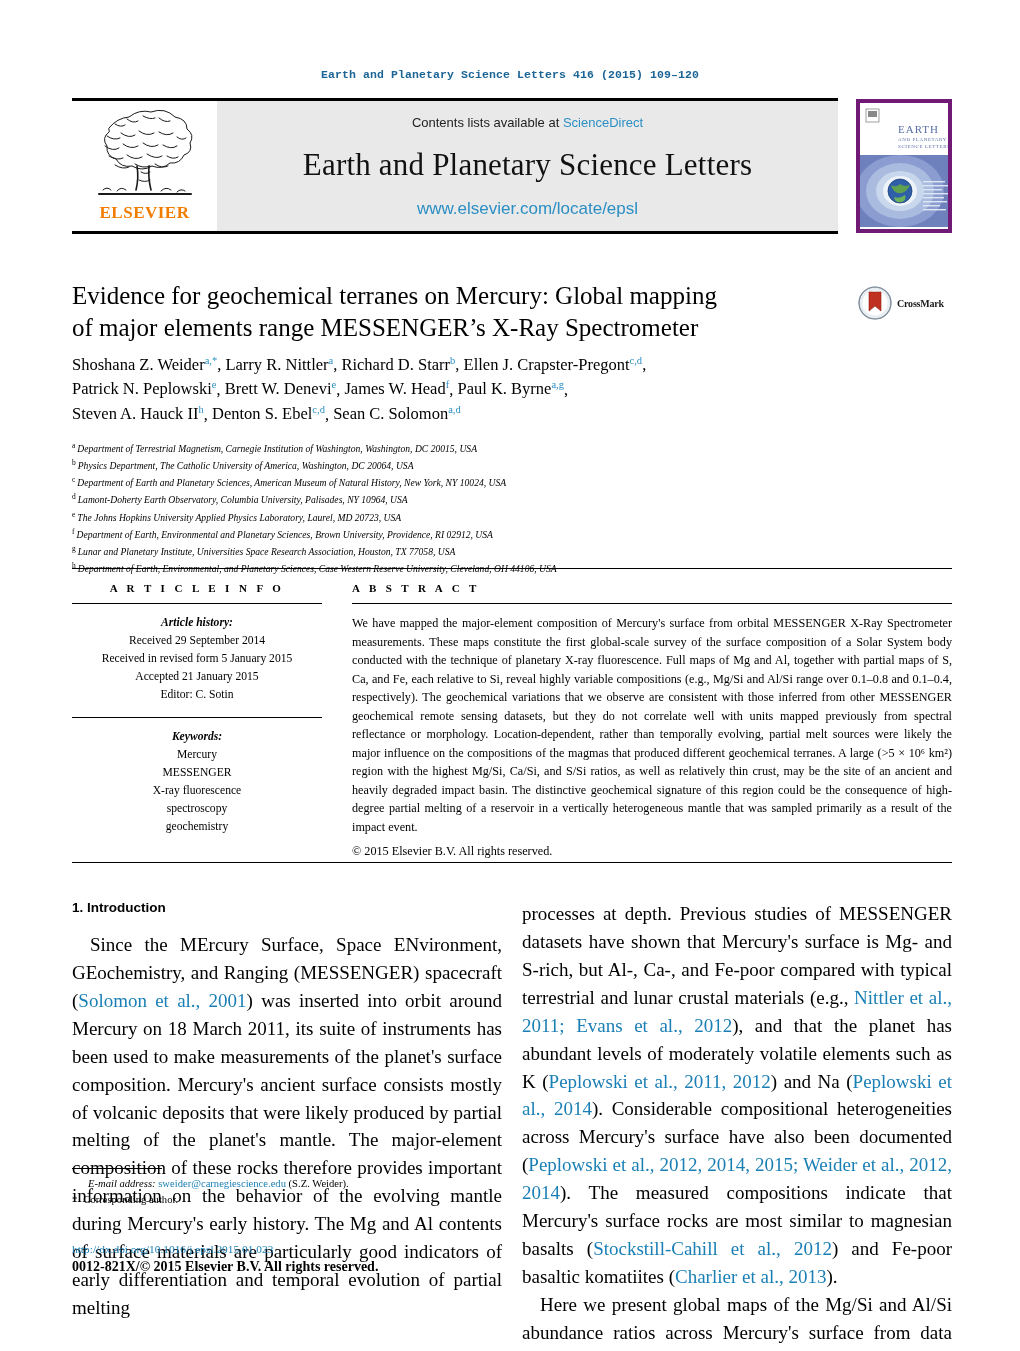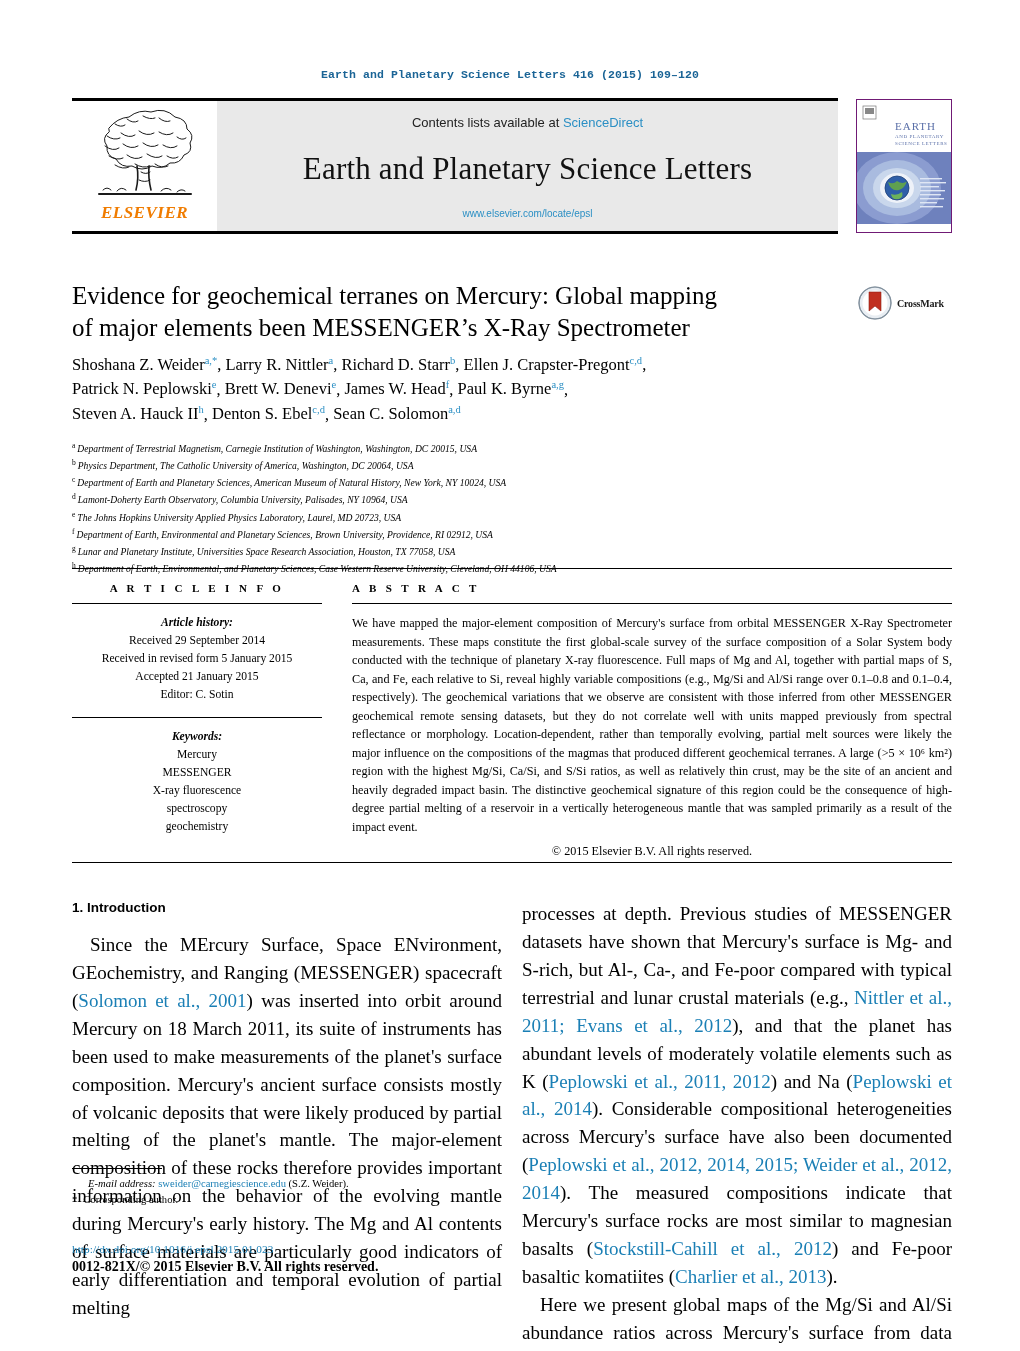--- a/index.html
+++ b/index.html
@@ -61,21 +61,20 @@
     box-sizing: border-box;
   }
   .tree-svg { display:block; }
   .elsevier-word {
     font-family: "Liberation Serif", serif;
     font-weight: bold;
     font-size: 17px;
     color: #F07C00;
     letter-spacing: 0.5px;
     margin-top: 1px;
-    font-style: italic;
   }
   .banner-center {
     flex: 1 1 auto;
     background: #e9e9e9;
     display: flex;
     flex-direction: column;
     align-items: center;
     justify-content: space-between;
     padding: 14px 0 12px 0;
     box-sizing: border-box;
@@ -89,32 +88,32 @@
     color: #2b8fc4;
   }
   .journal-title {
     font-family: "Liberation Serif", serif;
     font-size: 31px;
     color: #111;
     letter-spacing: 0.2px;
   }
   .journal-url {
     font-family: "Liberation Sans", sans-serif;
-    font-size: 10px;
+    font-size: 17px;
     color: #2b8fc4;
   }
 
   
   .cover-thumb {
     position: absolute;
     left: 856px;
     top: 99px;
     width: 96px;
     height: 134px;
-    border: 1px solid #701a75;
+    border: 4px solid #701a75;
     box-sizing: border-box;
     background: #5eead4;
     overflow: hidden;
   }
 
   
   .title-block {
     position: absolute;
     left: 72px;
     top: 280px;
@@ -234,21 +233,21 @@
     margin: 13px 0 10px 0;
   }
   .abstract-body {
     font-family: "Liberation Serif", serif;
     font-size: 12.2px;
     line-height: 1.52;
     text-align: justify;
     color: #000;
   }
   .abstract-copy {
-    text-align: center;
+    text-align: left;
     margin-top: 7px;
     font-size: 12.2px;
   }
 
   
   .col-left {
     position: absolute;
     left: 72px;
     top: 900px;
     width: 430px;
@@ -392,21 +391,21 @@
         <rect x="63" y="102" width="17" height="1.4"></rect>
         <rect x="63" y="106" width="23" height="1.4"></rect>
       </g>
       <rect x="0" y="124" width="94" height="8" fill="#ffffff"></rect>
     </svg>
   </div>
 
   <div class="title-block">
     <h1 class="paper-title">
       <span>Evidence for geochemical terranes on Mercury: Global mapping</span><br>
-      <span>of major elements been MESSENGER’s X-Ray Spectrometer</span>
+      <span>of major elements range MESSENGER’s X-Ray Spectrometer</span>
     </h1>
   </div>
 
   <div class="crossmark">
     <svg width="34" height="34" viewBox="0 0 34 34">
       <circle cx="17" cy="17" r="16" fill="#e9eef3" stroke="#9aa7b3" stroke-width="1"></circle>
       <circle cx="17" cy="17" r="12.5" fill="#ffffff"></circle>
       <path d="M11 6 h12 v19 l-6 -5 l-6 5 z" fill="#C03020"></path>
       <path d="M11 6 h12 v19 l-6 -5 l-6 5 z" fill="none" stroke="#8f1f14" stroke-width="0.6"></path>
       <circle cx="17" cy="17" r="16" fill="none" stroke="#7e8d9a" stroke-width="1.2"></circle>

